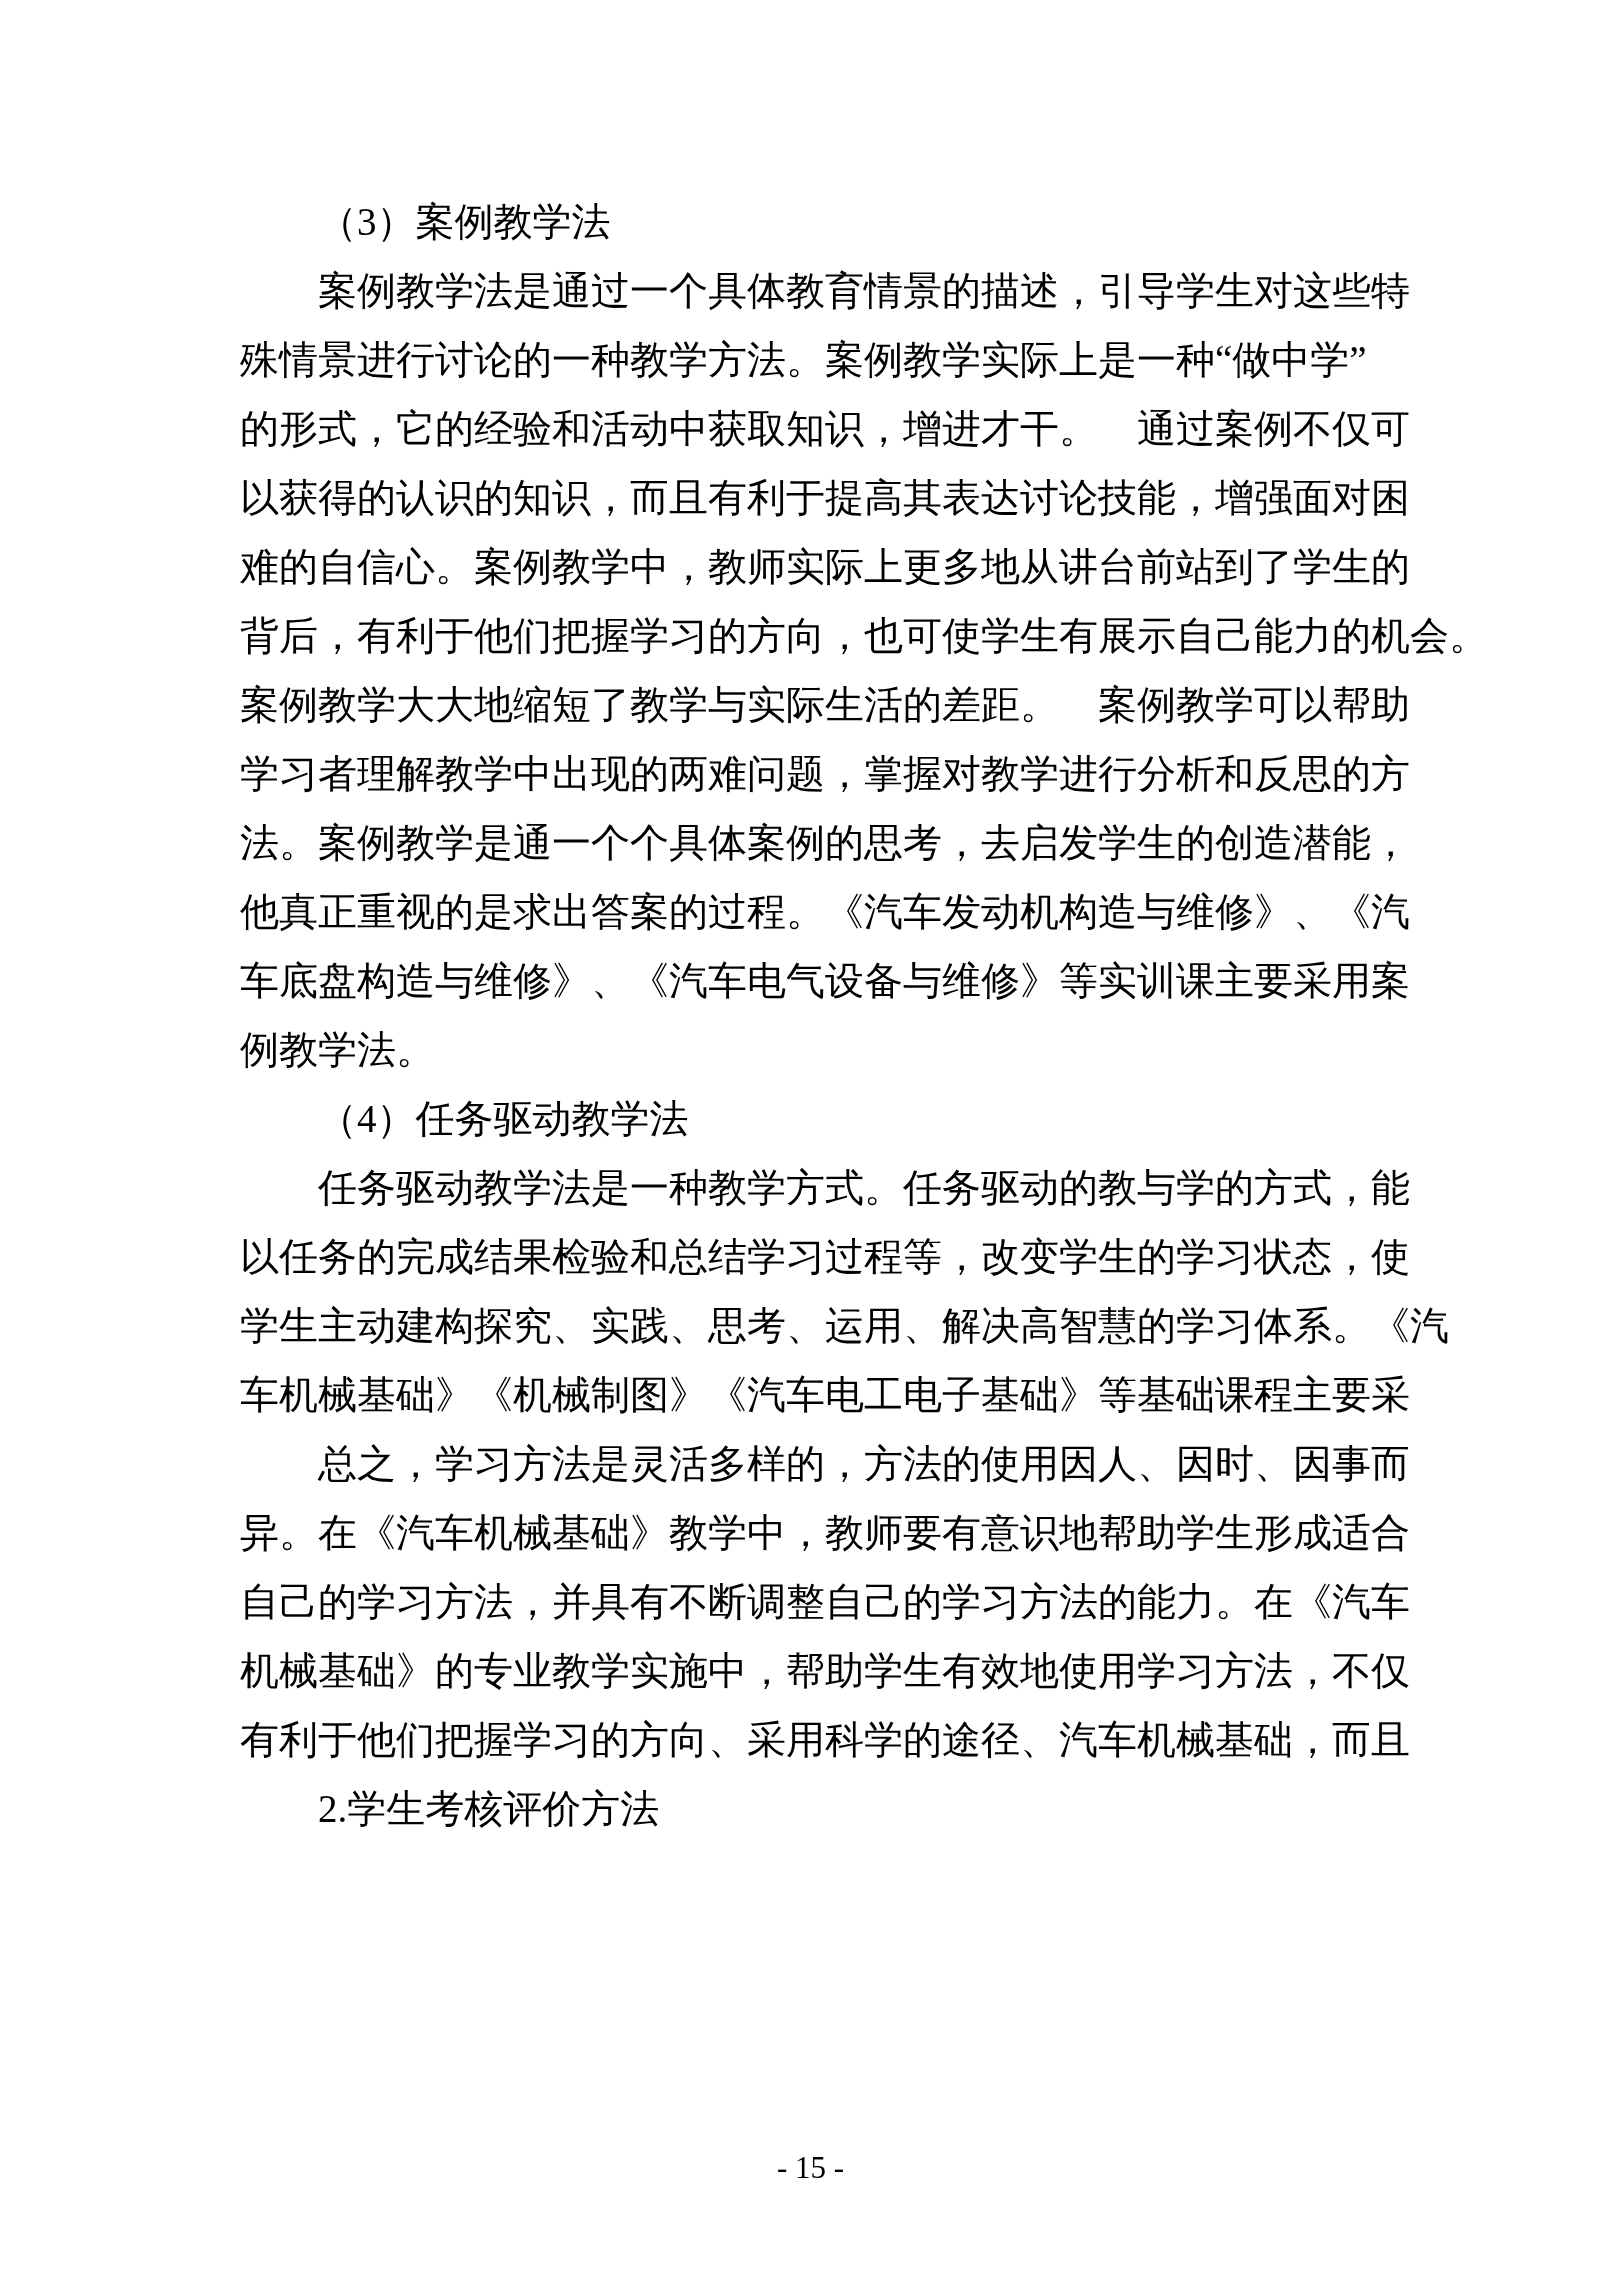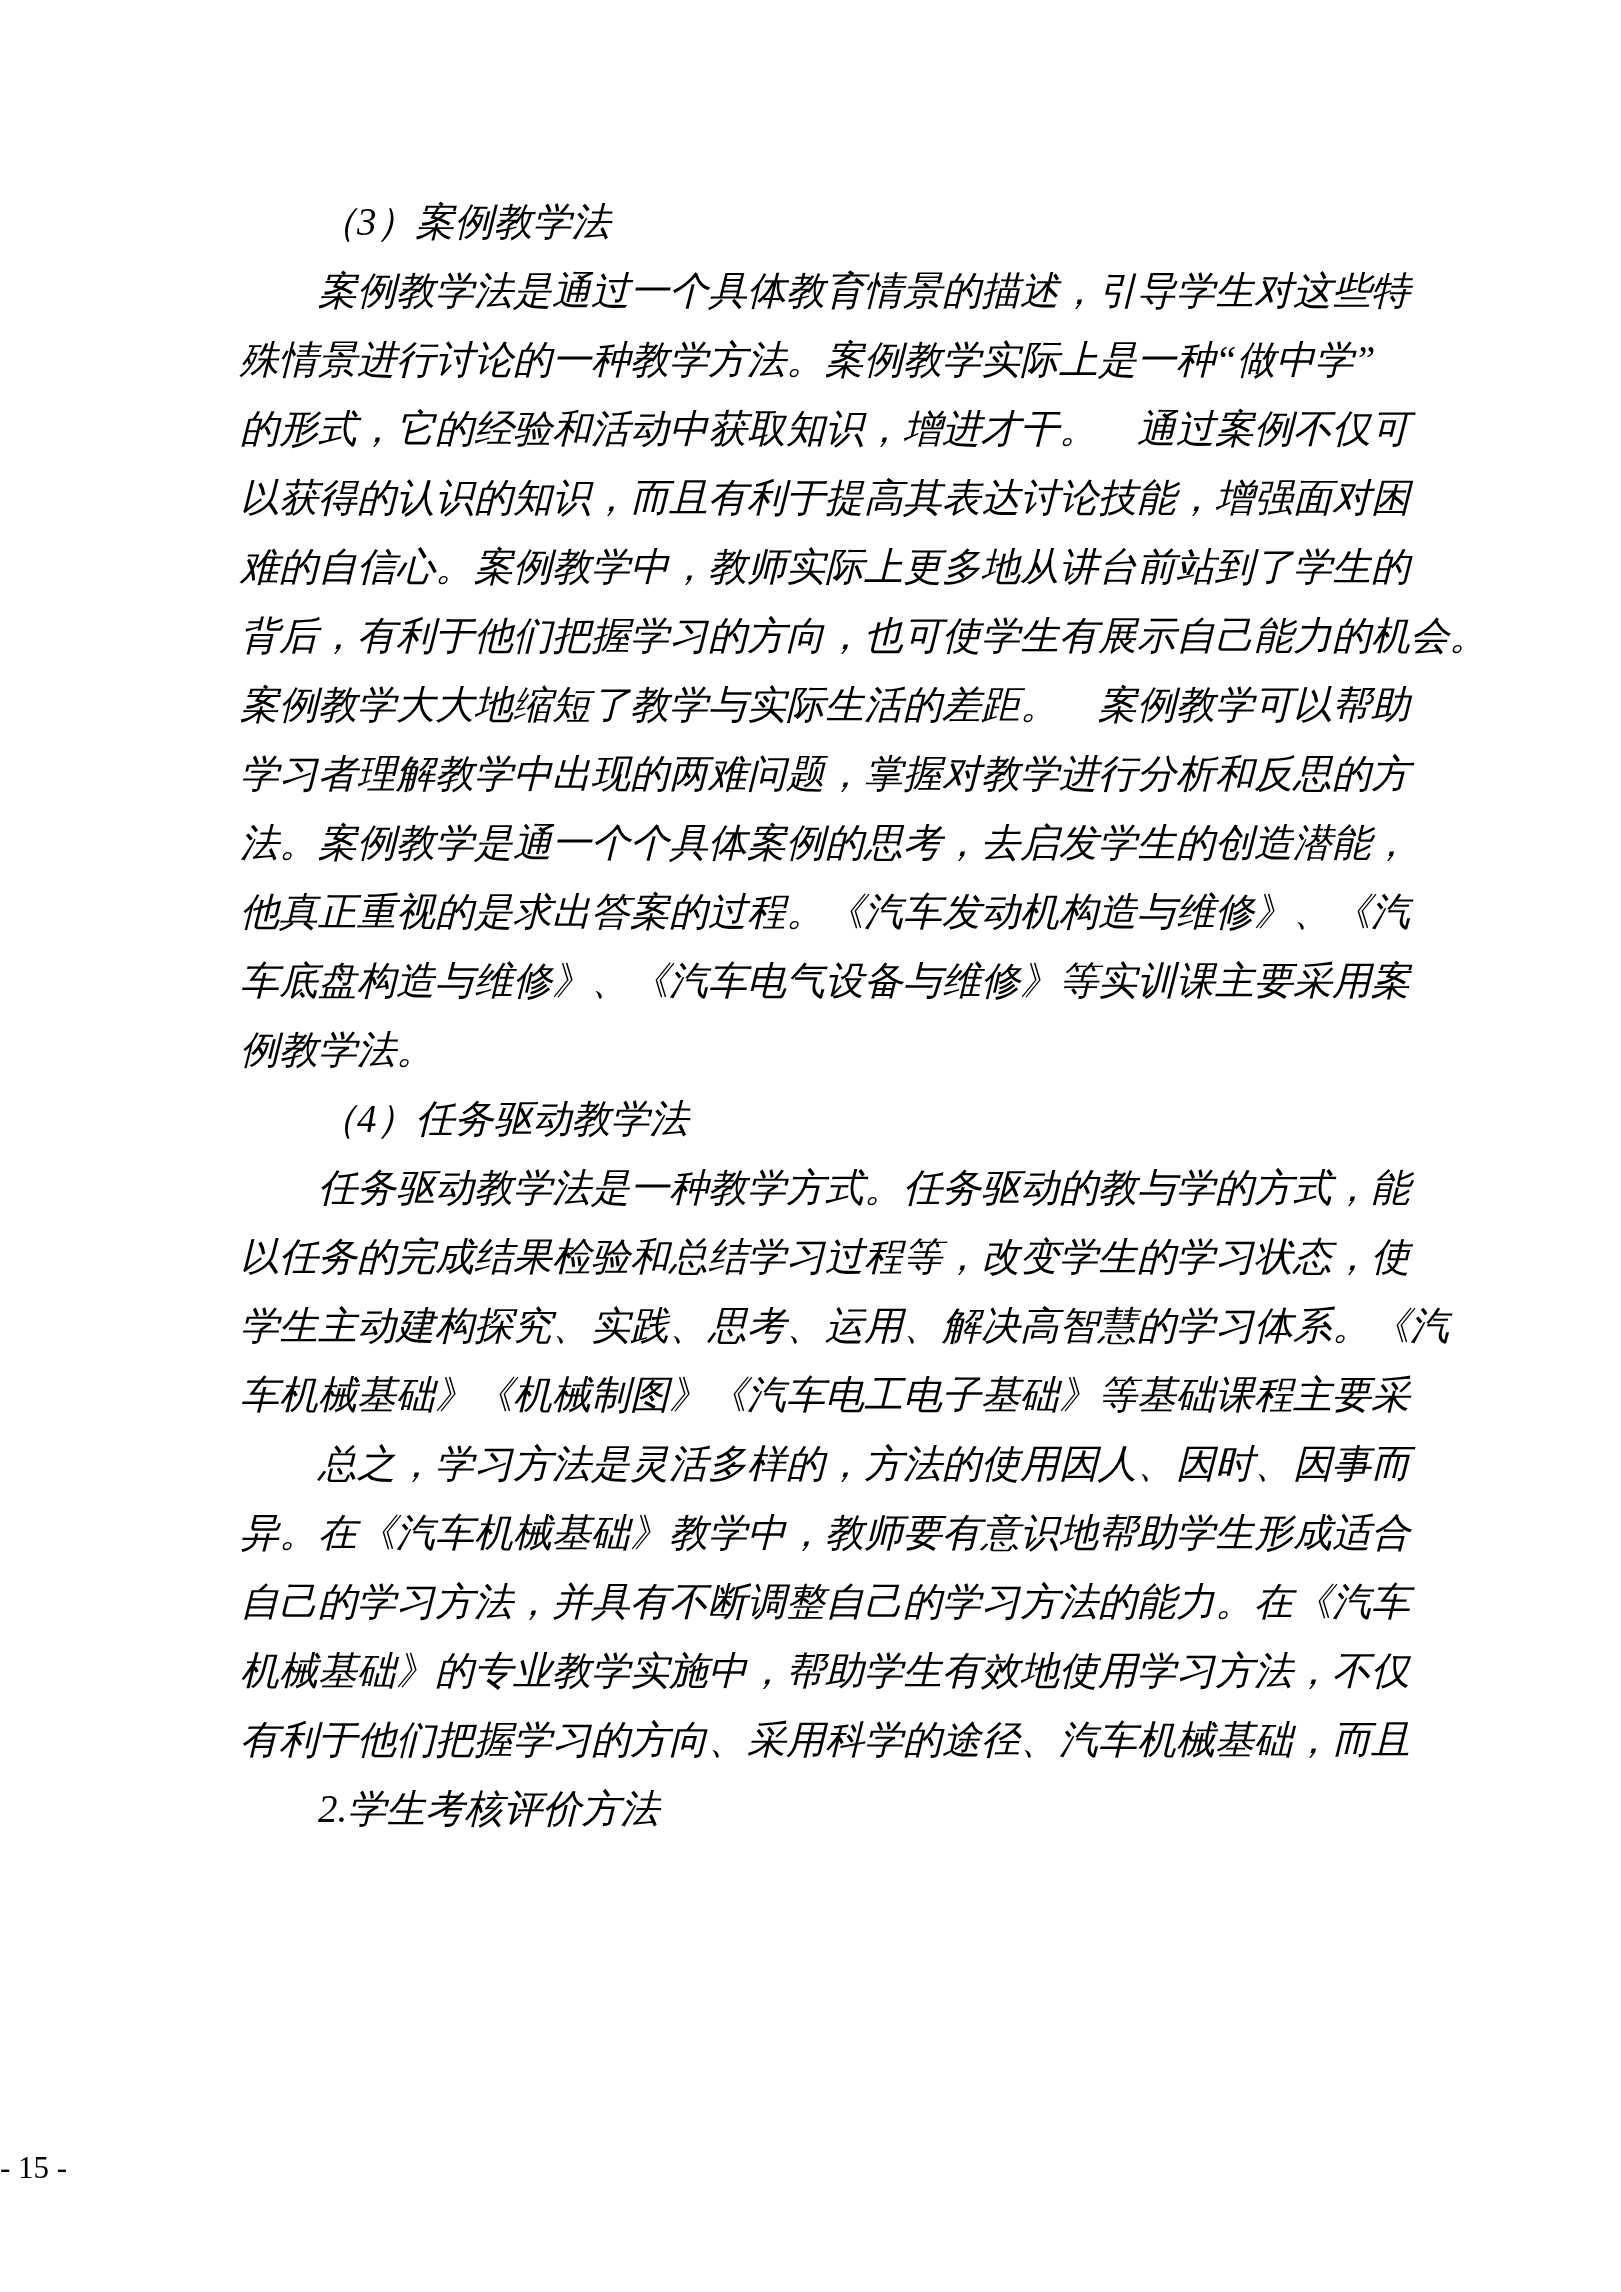--- a/index.html
+++ b/index.html
@@ -17,34 +17,34 @@
     color: #000000;
   }
   .content {
     position: absolute;
     left: 240px;
     top: 187px;
     width: 1176px;
     font-size: 39px;
     line-height: 69px;
     letter-spacing: 0px;
-    font-style: italic;
   }
   .line {
     height: 69px;
     white-space: nowrap;
   }
   .line.indent {
     text-indent: 2em;
   }
   .footer {
     position: absolute;
     left: 0;
     top: 2148px;
     width: 1621px;
+    text-align: center;
     font-size: 31px;
     line-height: 39px;
     color: #000000;
   }
 </style>
 </head>
 <body>
 
 <div class="page">
   <div class="content">

